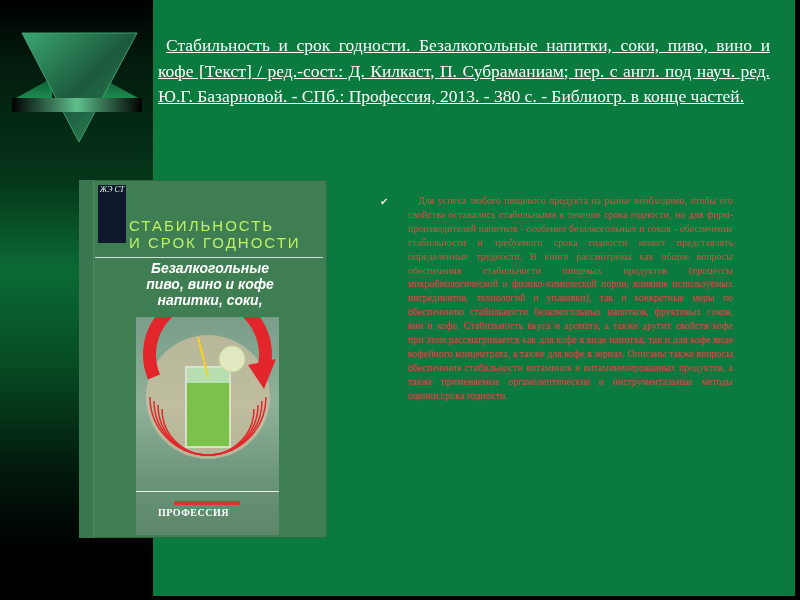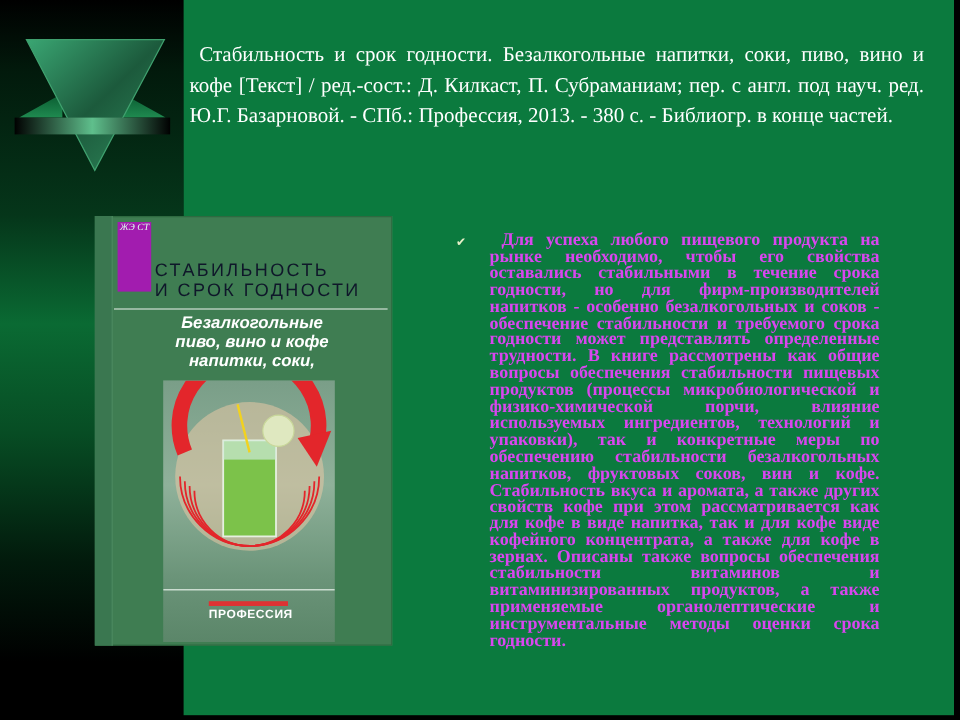--- a/index.html
+++ b/index.html
@@ -1,33 +1,33 @@
 <!DOCTYPE html>
 <html><head>
 <meta charset="utf-8">
 <style>
   html, body { margin:0; padding:0; }
   body { width:800px; height:600px; overflow:hidden; background:#000; position:relative; font-family:"Liberation Serif", serif; }
   .left-strip { position:absolute; left:0; top:0; width:153px; height:600px;
     background: linear-gradient(180deg, #000 0%, #021a0c 10%, #05361a 30%, #0a6a33 45%, #074d24 60%, #021a0c 78%, #000 92%, #000 100%); }
   .main-panel { position:absolute; left:153px; top:0; width:642px; height:596px; background:#0b7a3e; }
   .logo { position:absolute; left:12px; top:30px; width:130px; height:115px; }
-  .title { position:absolute; left:158px; top:33px; width:612px; color:#fff; font-size:17.5px; line-height:25.5px; text-align:justify; text-indent:8px; }
+  .title { position:absolute; left:158px; top:33px; width:612px; color:#fff; font-size:17.5px; line-height:25.5px; text-align:justify; text-indent:8px;text-decoration:underline; }
   .cover { position:absolute; left:79px; top:180px; width:248px; height:358px; background:#3f7d52; box-shadow:inset 0 0 0 1px #2e6a40; }
   .cover-spine { position:absolute; left:0; top:0; width:14px; height:100%; background:#3a7750; border-right:1px solid #4d8a60; }
-  .cover-emblem { position:absolute; left:19px; top:5px; width:28px; height:58px; background:#a21caf; color:#dfe; font-size:8px; font-style:italic; text-align:center; }
-  .cover-title1 { position:absolute; left:50px; top:37px; color:#0f172a; font-family:"Liberation Sans", sans-serif; font-size:15px; letter-spacing:2px; line-height:17px; }
+  .cover-emblem { position:absolute; left:19px; top:5px; width:28px; height:58px; background:#0f172a; color:#dfe; font-size:8px; font-style:italic; text-align:center; }
+  .cover-title1 { position:absolute; left:50px; top:37px; color:#bef264; font-family:"Liberation Sans", sans-serif; font-size:15px; letter-spacing:2px; line-height:17px; }
   .cover-rule { position:absolute; left:16px; top:77px; width:228px; height:1px; background:#cfe0d4; }
   .cover-sub { position:absolute; left:20px; top:80px; width:222px; color:#fff; font-family:"Liberation Sans", sans-serif; font-weight:bold; font-style:italic; font-size:14px; line-height:16px; text-align:center; }
   .cover-photo { position:absolute; left:57px; top:137px; width:143px; height:218px; background:linear-gradient(180deg,#7a9e88 0%, #8fb19a 40%, #6b9479 75%, #5b8669 100%); overflow:hidden; }
   .cover-photo-rule { position:absolute; left:0; top:174px; width:100%; height:1px; background:#e4efe7; }
   .publisher-small { position:absolute; left:38px; top:184px; color:#e53; font-family:"Liberation Sans", sans-serif; font-size:4px; letter-spacing:1px; background:#d33; width:66px; height:4px; }
-  .publisher { position:absolute; left:38px; top:190px; color:#fff; font-family:Liberation Sans, sans-serif; font-weight:bold; font-size:10px; letter-spacing:0.5px; }
+  .publisher { position:absolute; left:22px; top:190px; color:#fff; font-family:Liberation Serif, serif; font-weight:bold; font-size:10px; letter-spacing:0.5px; }
   .bullet { position:absolute; left:380px; top:196px; color:#e8f0c8; font-size:10px; }
-  .annotation { position:absolute; left:408px; top:194px; width:325px; color:#d946ef; font-size:15px; line-height:13.9px; text-align:justify; text-indent:10px; font-family:"Liberation Serif", serif;font-weight:bold; }
+  .annotation { position:absolute; left:408px; top:194px; width:325px; color:#ef4444; font-size:10px; line-height:13.9px; text-align:justify; text-indent:10px; font-family:"Liberation Serif", serif; }
 </style>
 </head>
 <body>
 
 <div class="left-strip">
   <svg class="logo" viewBox="0 0 130 115">
     <defs>
       <linearGradient id="tri" x1="0" y1="0" x2="1" y2="1">
         <stop offset="0" stop-color="#3aa673"></stop>
         <stop offset="0.5" stop-color="#1c5a3c"></stop>

